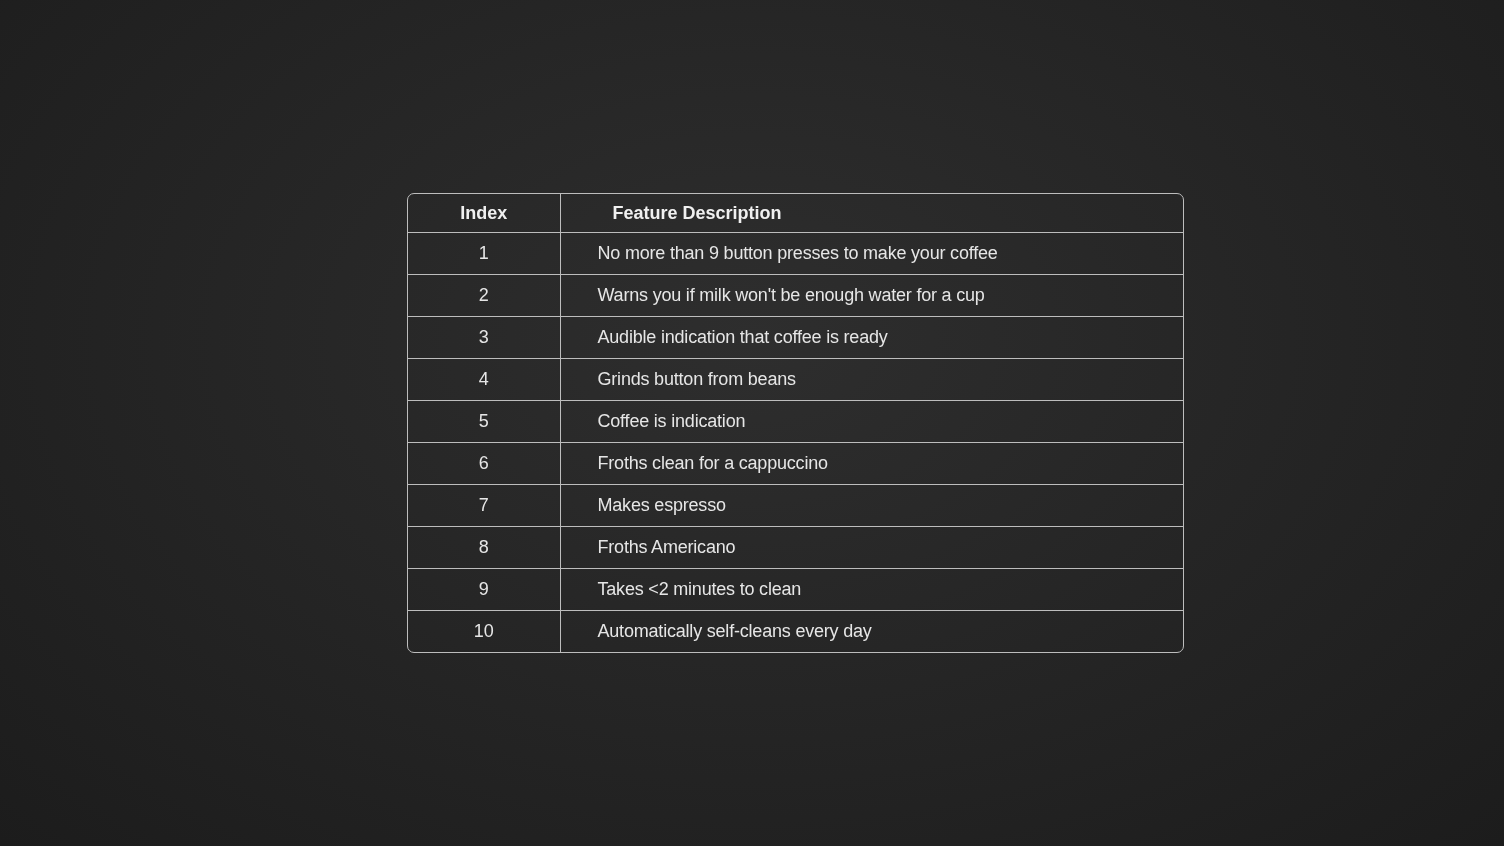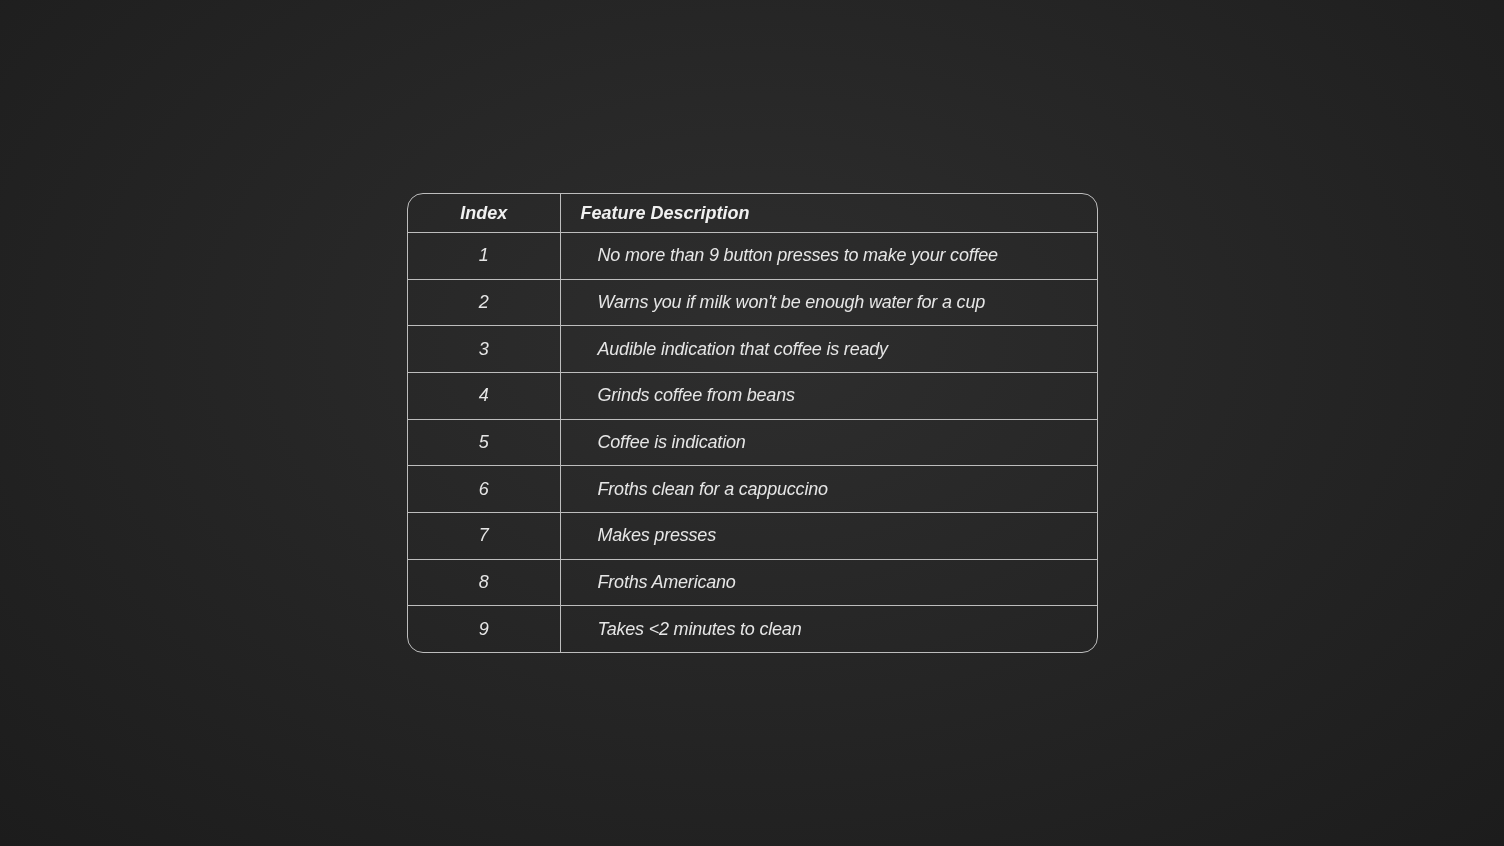--- a/index.html
+++ b/index.html
@@ -17,27 +17,26 @@
     }
     .slide {
       position: absolute;
       left: 0; top: 0;
       width: 1504px; height: 846px;
     }
     .table-wrap {
       position: absolute;
       left: 407px;
       top: 193px;
-      width: 691px;
+      width: 777px;
       height: 460px;
       border: 1.5px solid #bdbdbd;
-      border-radius: 16px;
+      border-radius: 7px;
       overflow: hidden;
       box-sizing: border-box;
-      font-style: italic;
     }
     table {
       border-collapse: collapse;
       width: 100%;
       height: 100%;
       table-layout: fixed;
     }
     col.c-index { width: 152px; }
     th, td {
       border-bottom: 1.5px solid #bdbdbd;
@@ -52,21 +51,21 @@
       border-right: 1.5px solid #bdbdbd;
       text-align: center;
     }
     th {
       font-weight: bold;
       color: #f0f0f0;
       font-size: 18px;
     }
     th.col-desc {
       text-align: left;
-      padding-left: 20px;
+      padding-left: 52px;
     }
     td.col-desc {
       text-align: left;
       padding-left: 37px;
       letter-spacing: -0.2px;
     }
   </style>
 </head>
 <body>
 
@@ -91,38 +90,42 @@
         <tr>
           <td class="col-index">2</td>
           <td class="col-desc">Warns you if milk won't be enough water for a cup</td>
         </tr>
         <tr>
           <td class="col-index">3</td>
           <td class="col-desc">Audible indication that coffee is ready</td>
         </tr>
         <tr>
           <td class="col-index">4</td>
-          <td class="col-desc">Grinds coffee from beans</td>
+          <td class="col-desc">Grinds button from beans</td>
         </tr>
         <tr>
           <td class="col-index">5</td>
           <td class="col-desc">Coffee is indication</td>
         </tr>
         <tr>
           <td class="col-index">6</td>
           <td class="col-desc">Froths clean for a cappuccino</td>
         </tr>
         <tr>
           <td class="col-index">7</td>
-          <td class="col-desc">Makes presses</td>
+          <td class="col-desc">Makes espresso</td>
         </tr>
         <tr>
           <td class="col-index">8</td>
           <td class="col-desc">Froths Americano</td>
         </tr>
         <tr>
           <td class="col-index">9</td>
           <td class="col-desc">Takes &lt;2 minutes to clean</td>
         </tr>
+        <tr>
+          <td class="col-index">10</td>
+          <td class="col-desc">Automatically self-cleans every day</td>
+        </tr>
       </tbody>
     </table>
   </div>
 </div>
 
 </body></html>

